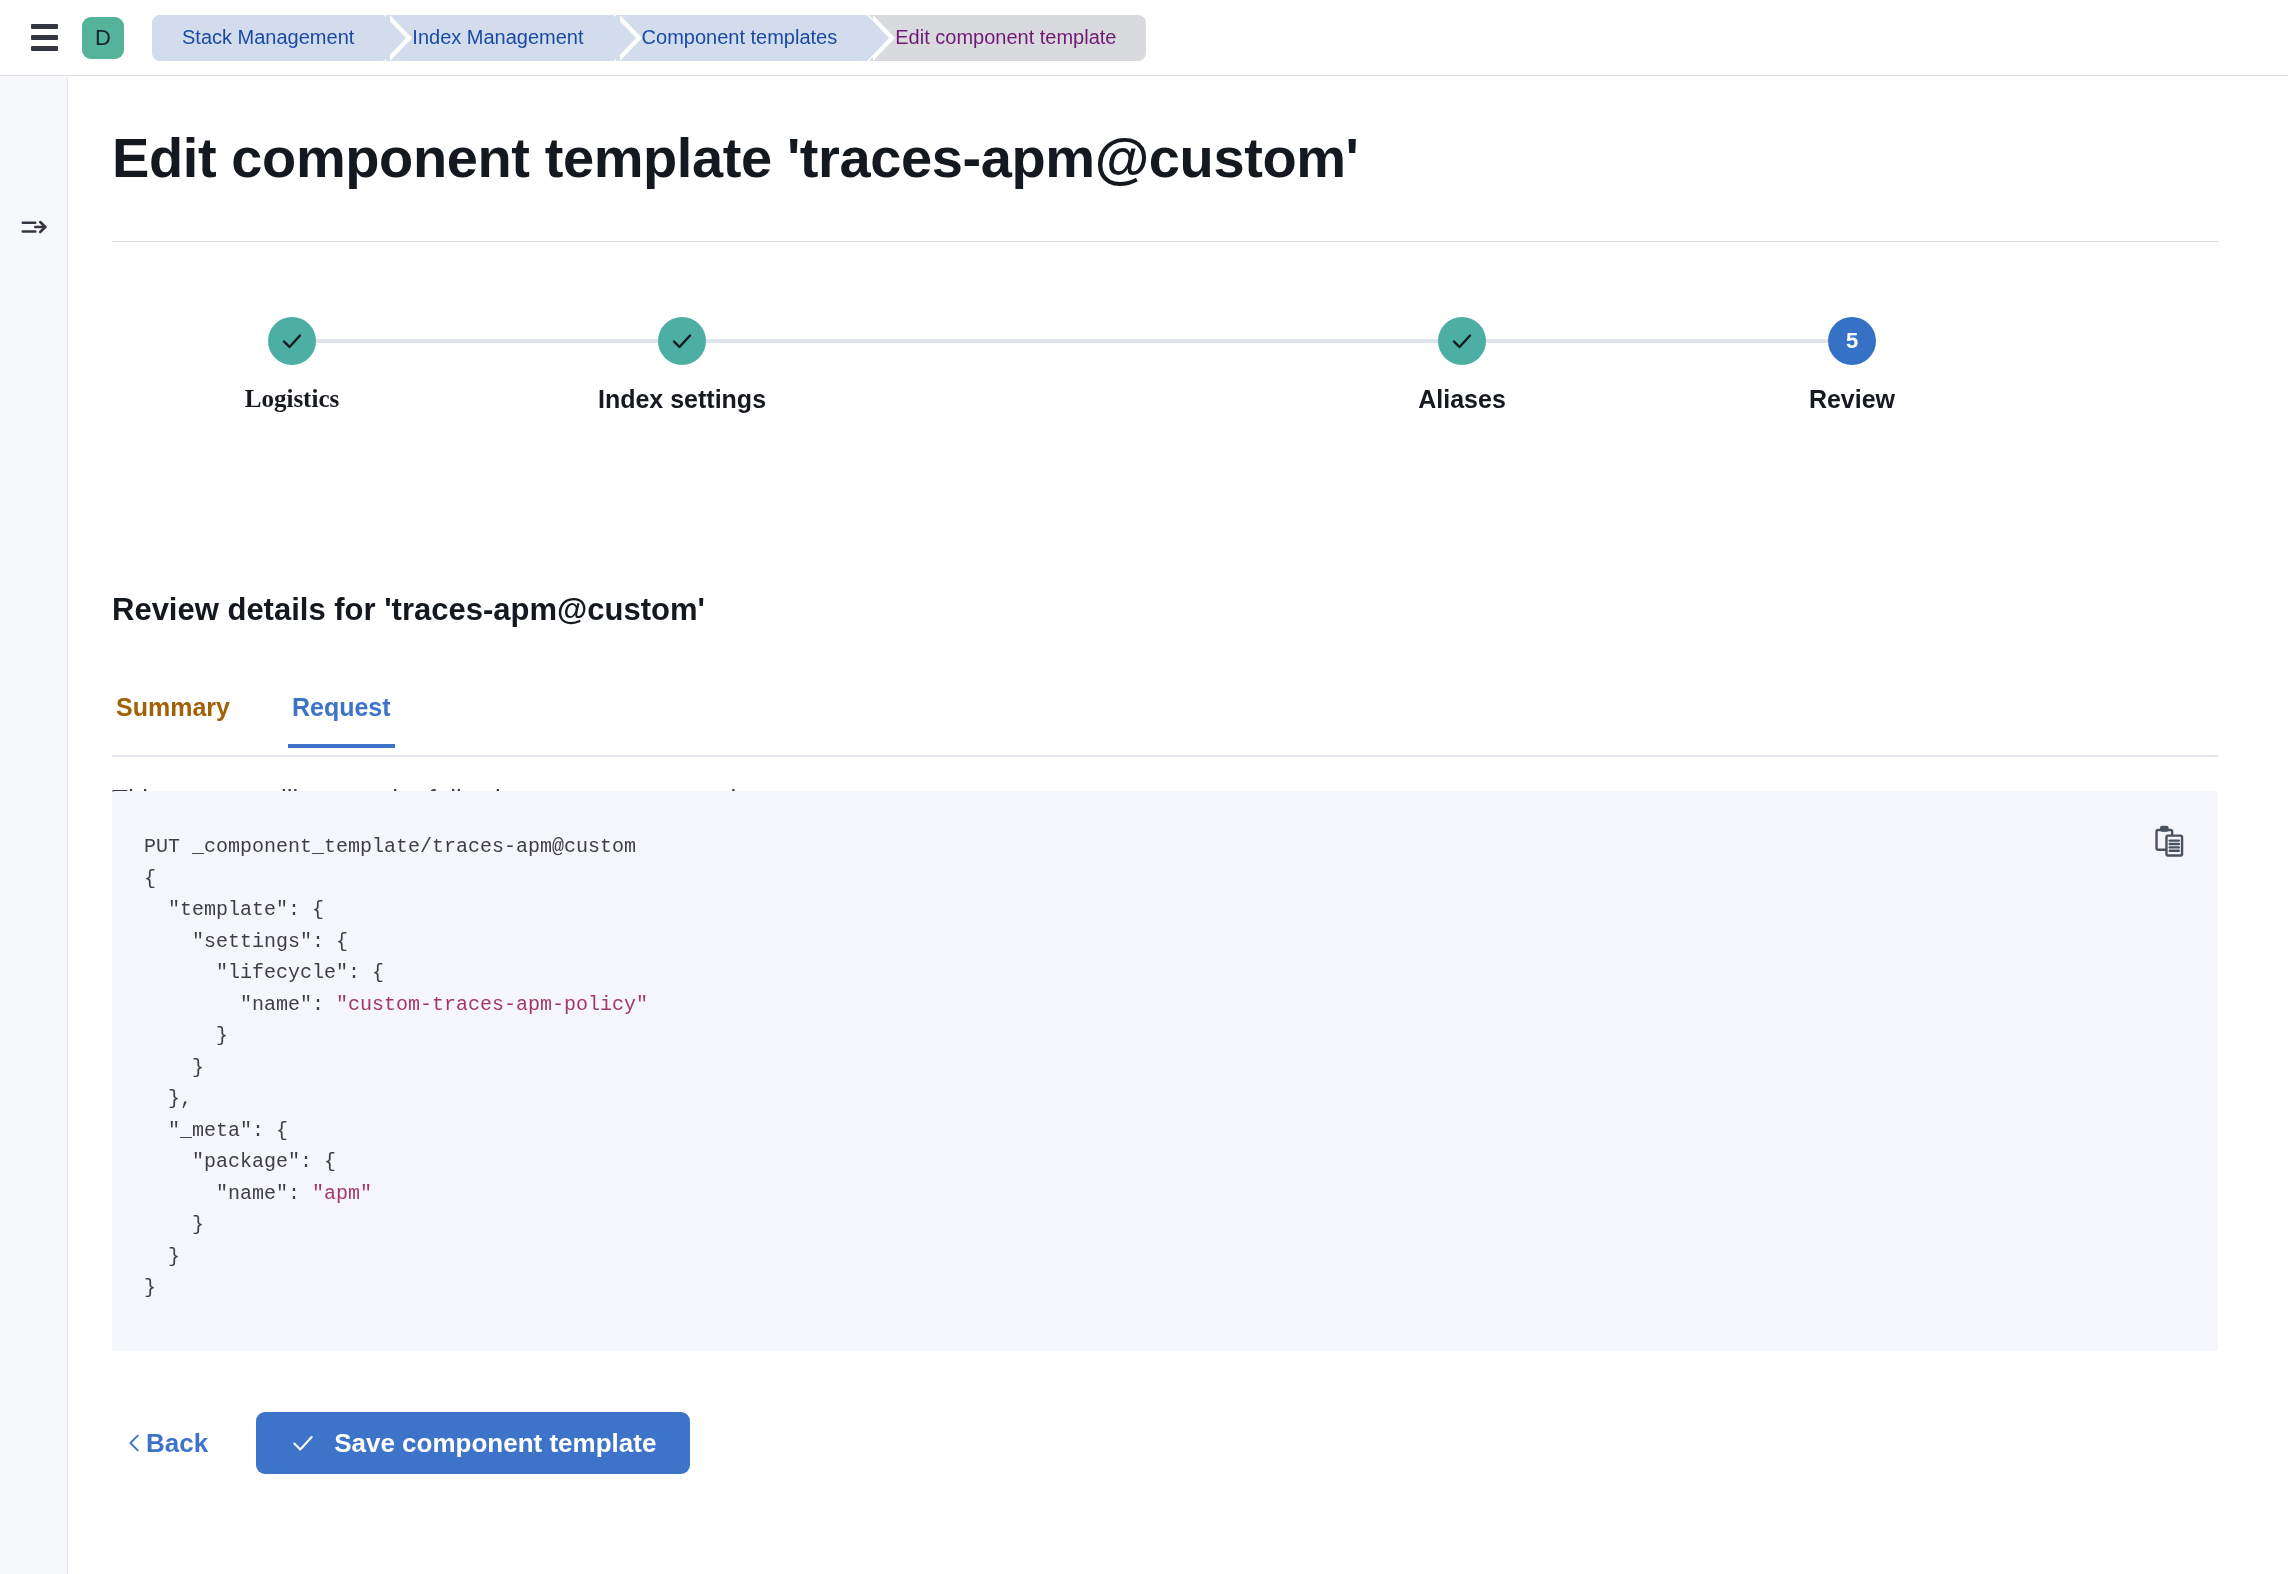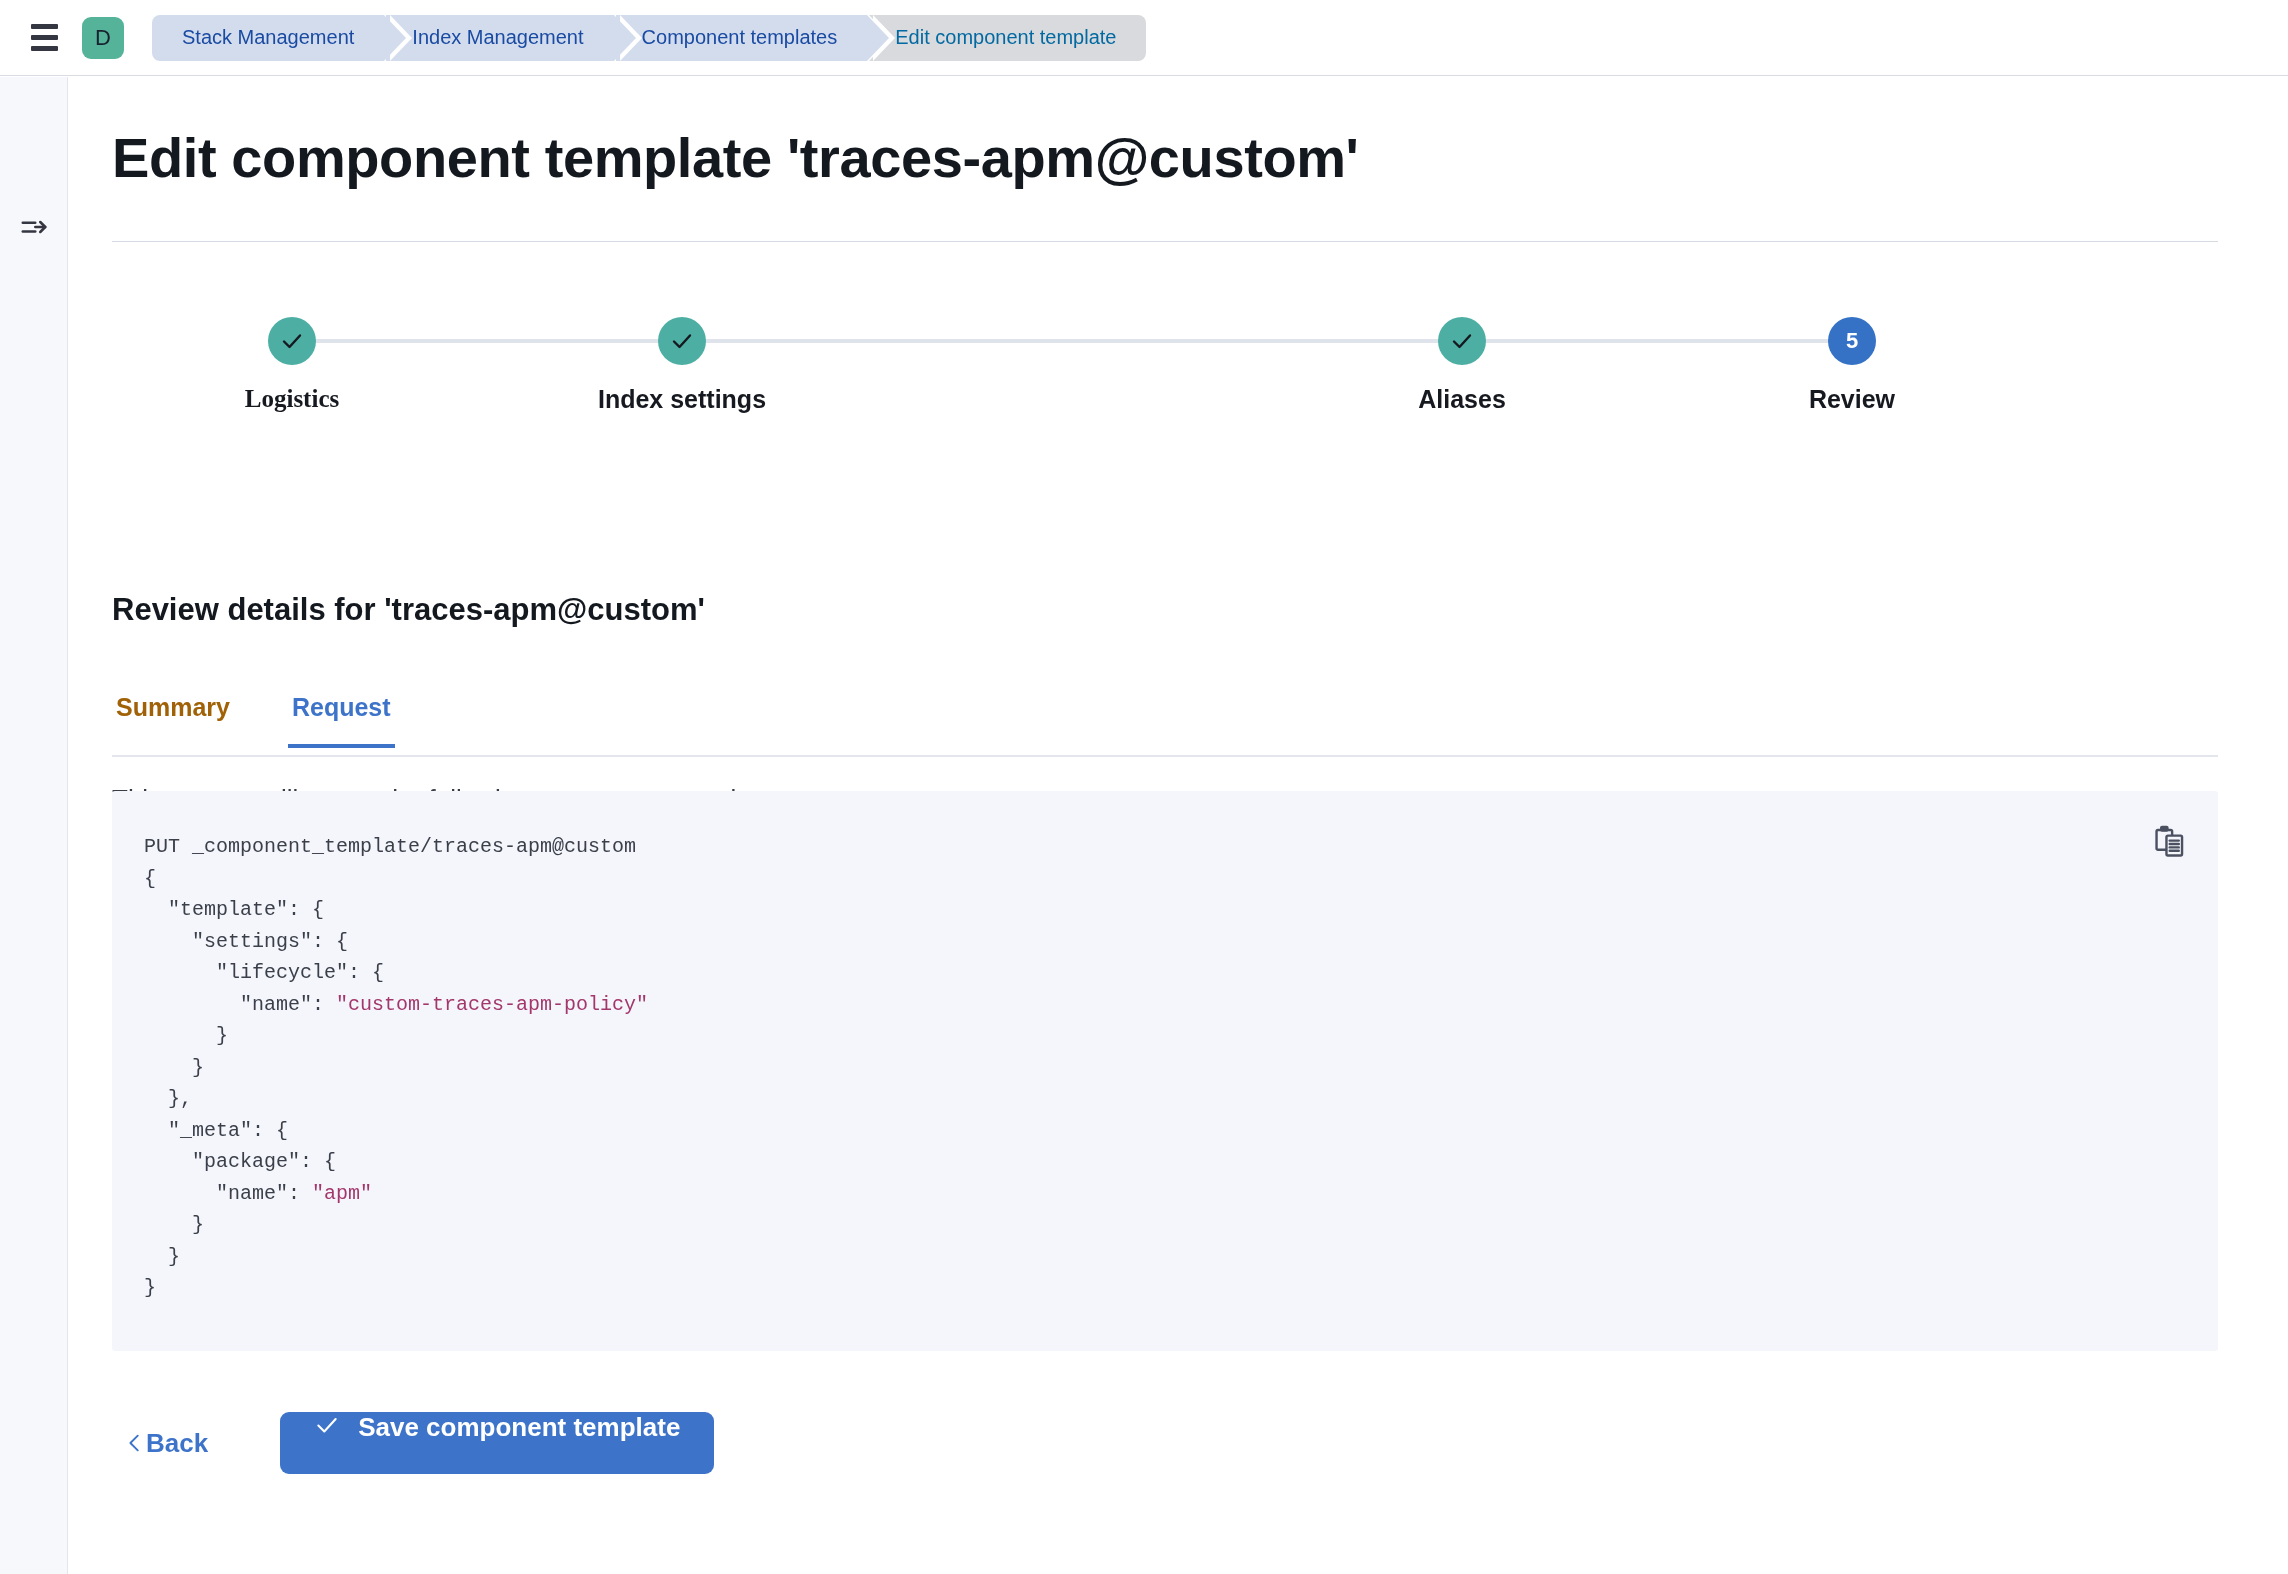--- a/index.html
+++ b/index.html
@@ -64,21 +64,21 @@
     content: "";
     position: absolute; right: -28px; top: 0;
     width: 0; height: 0;
     border-top: 23px solid transparent;
     border-bottom: 23px solid transparent;
     border-left: 22px solid #ffffff;
     z-index: 1;
   }
   .crumb.last {
     background: #d8dade;
-    color: #0369a1;
+    color: #701a75;
     border-radius: 0 8px 8px 0;
     padding-right: 30px;
     cursor: default;
   }
   .crumb.last::after { display: none; }
   .crumb.last::before { display: none; }
   .crumb.last .notch {
     position: absolute; left: 0; top: 0;
     width: 0; height: 0;
     border-top: 23px solid transparent;
@@ -212,22 +212,22 @@
     display: flex; align-items: center;
   }
   .back-btn {
     display: flex; align-items: center; 
     color: #3d74c9; font-size: 26px; font-weight: 700;
     cursor: pointer; padding: 10px 12px;
     background: none; border: none;
     font-family: "Liberation Sans", sans-serif;
   }
   .save-btn {
-    margin-left: 60px;
-    display: flex; align-items: flex-start; gap: 18px;
+    margin-left: 36px;
+    display: flex; align-items: center; gap: 18px;
     background: #3d74c9; color: #ffffff;
     font-size: 26px; font-weight: 700;
     border: none; border-radius: 9px;
     padding: 0 34px; height: 62px;
     cursor: pointer;
     font-family: "Liberation Sans", sans-serif;
   }
 </style>
 </head>
 <body>

